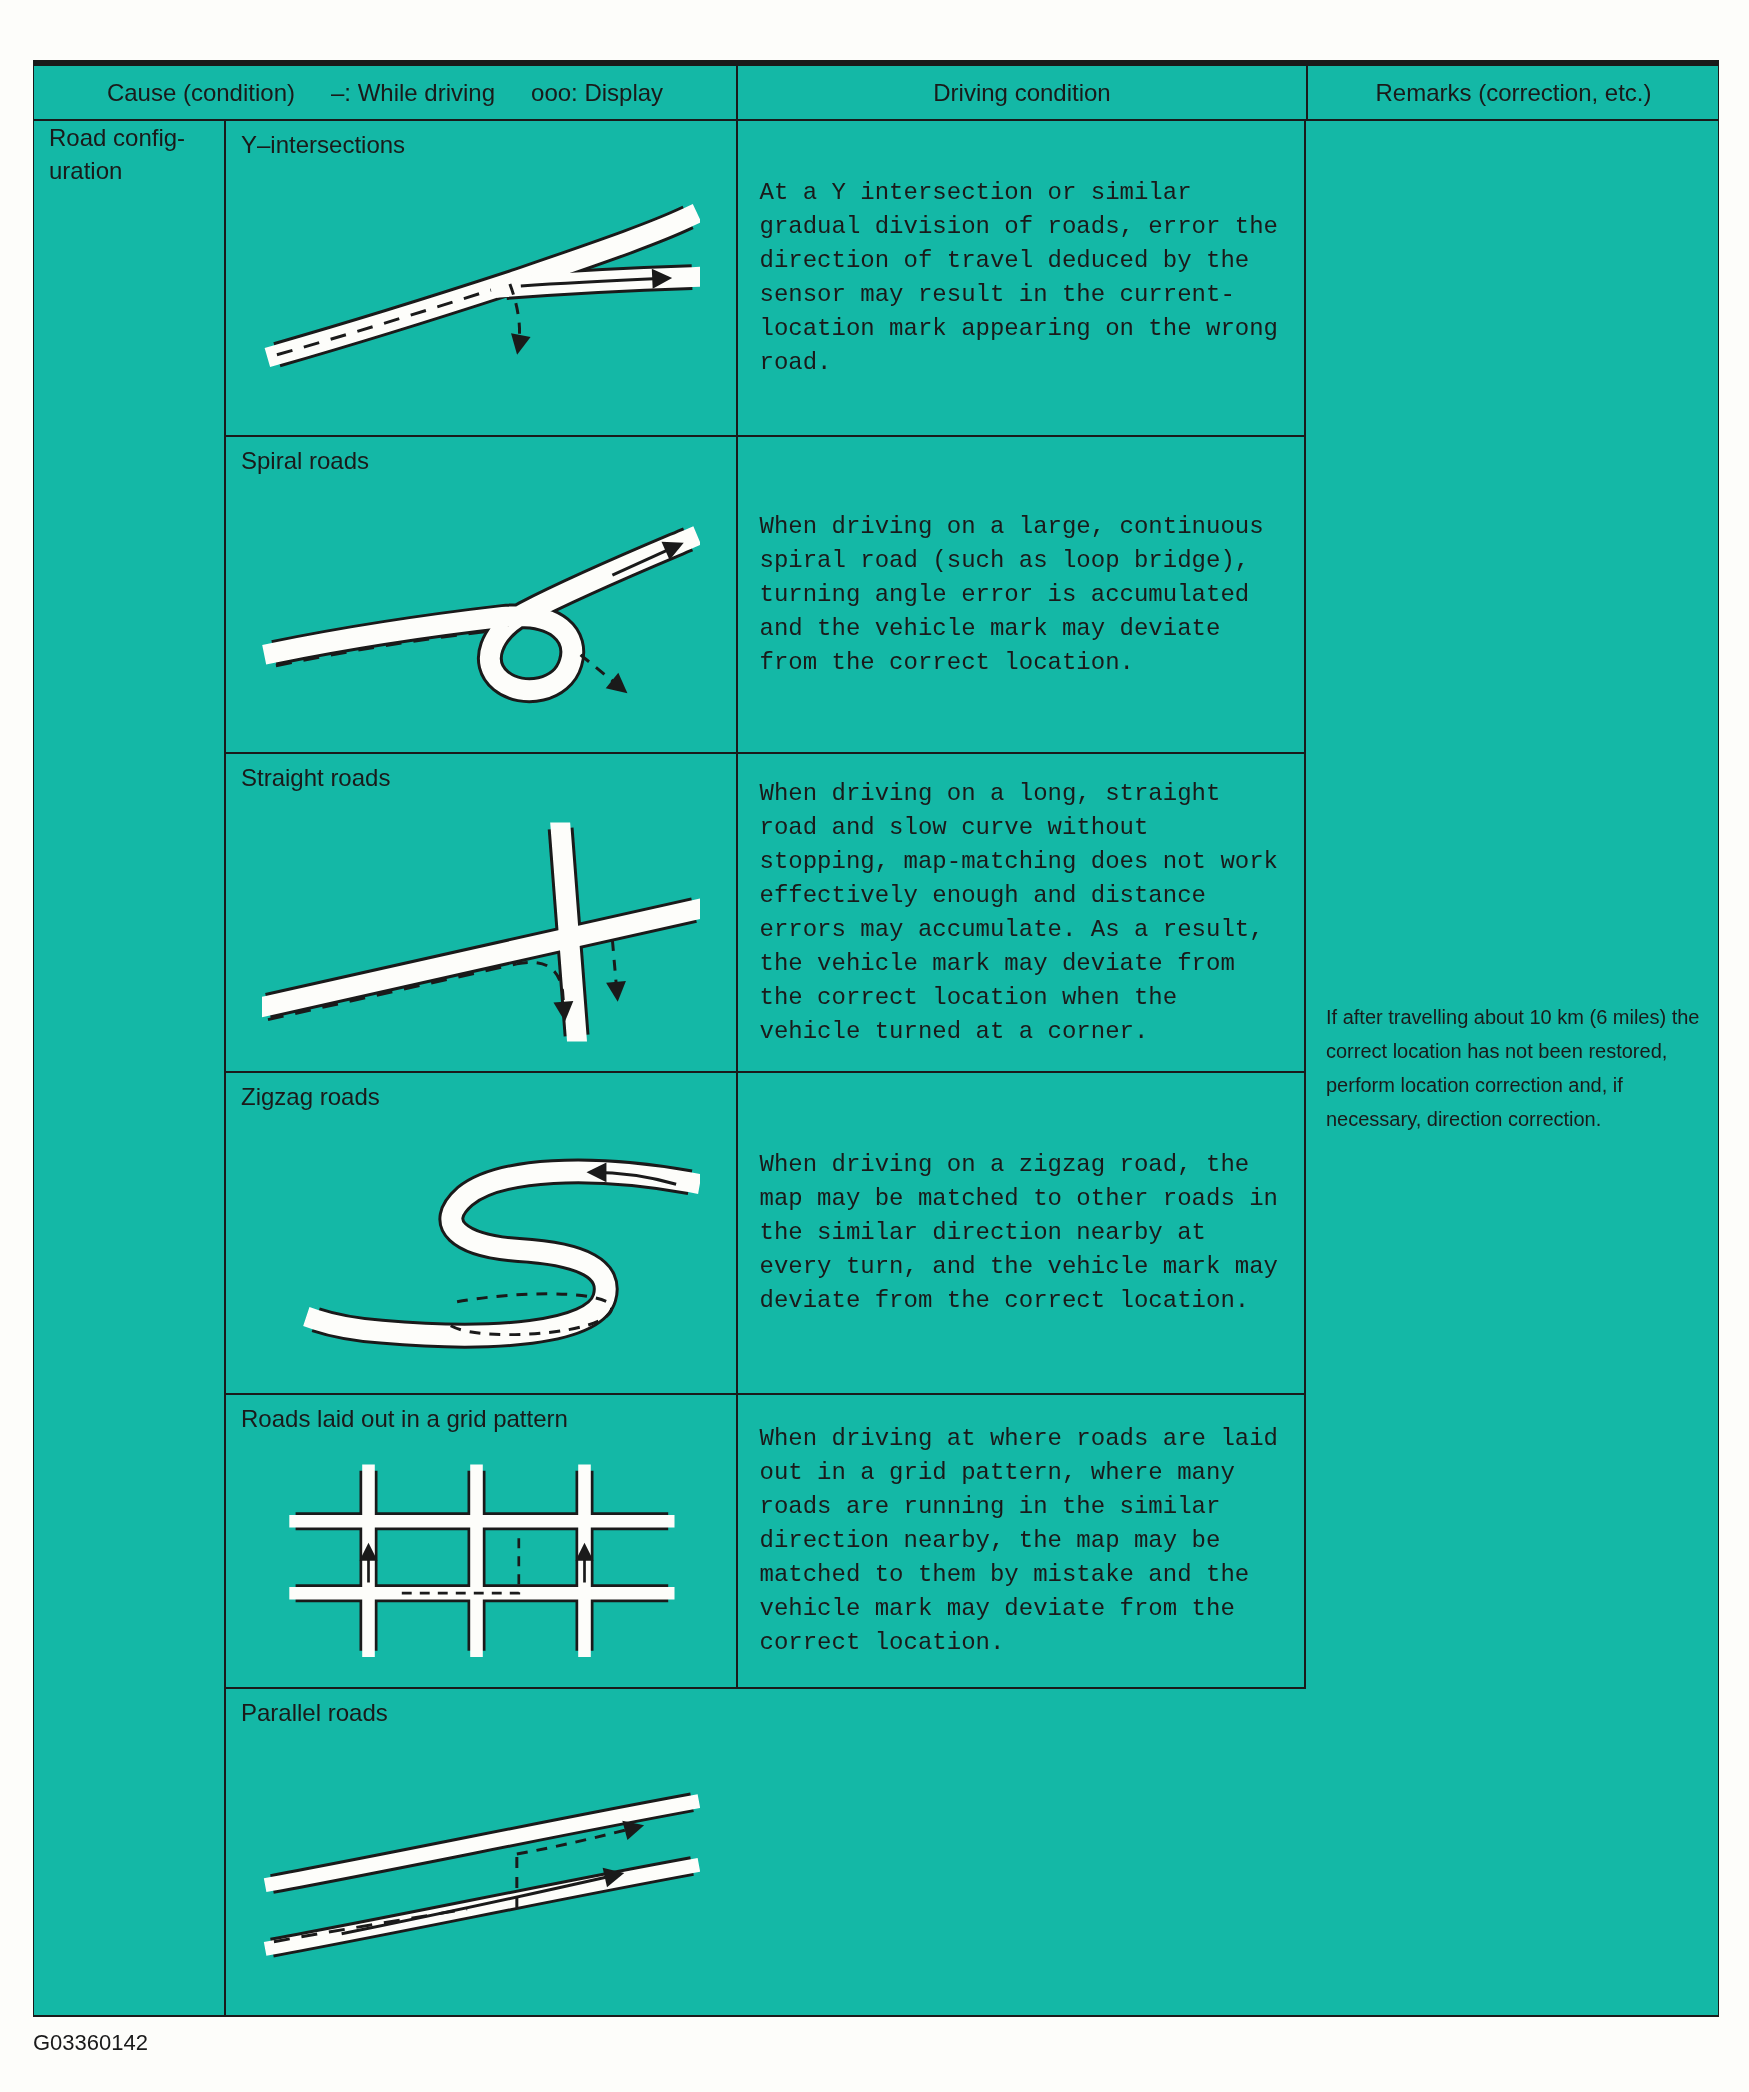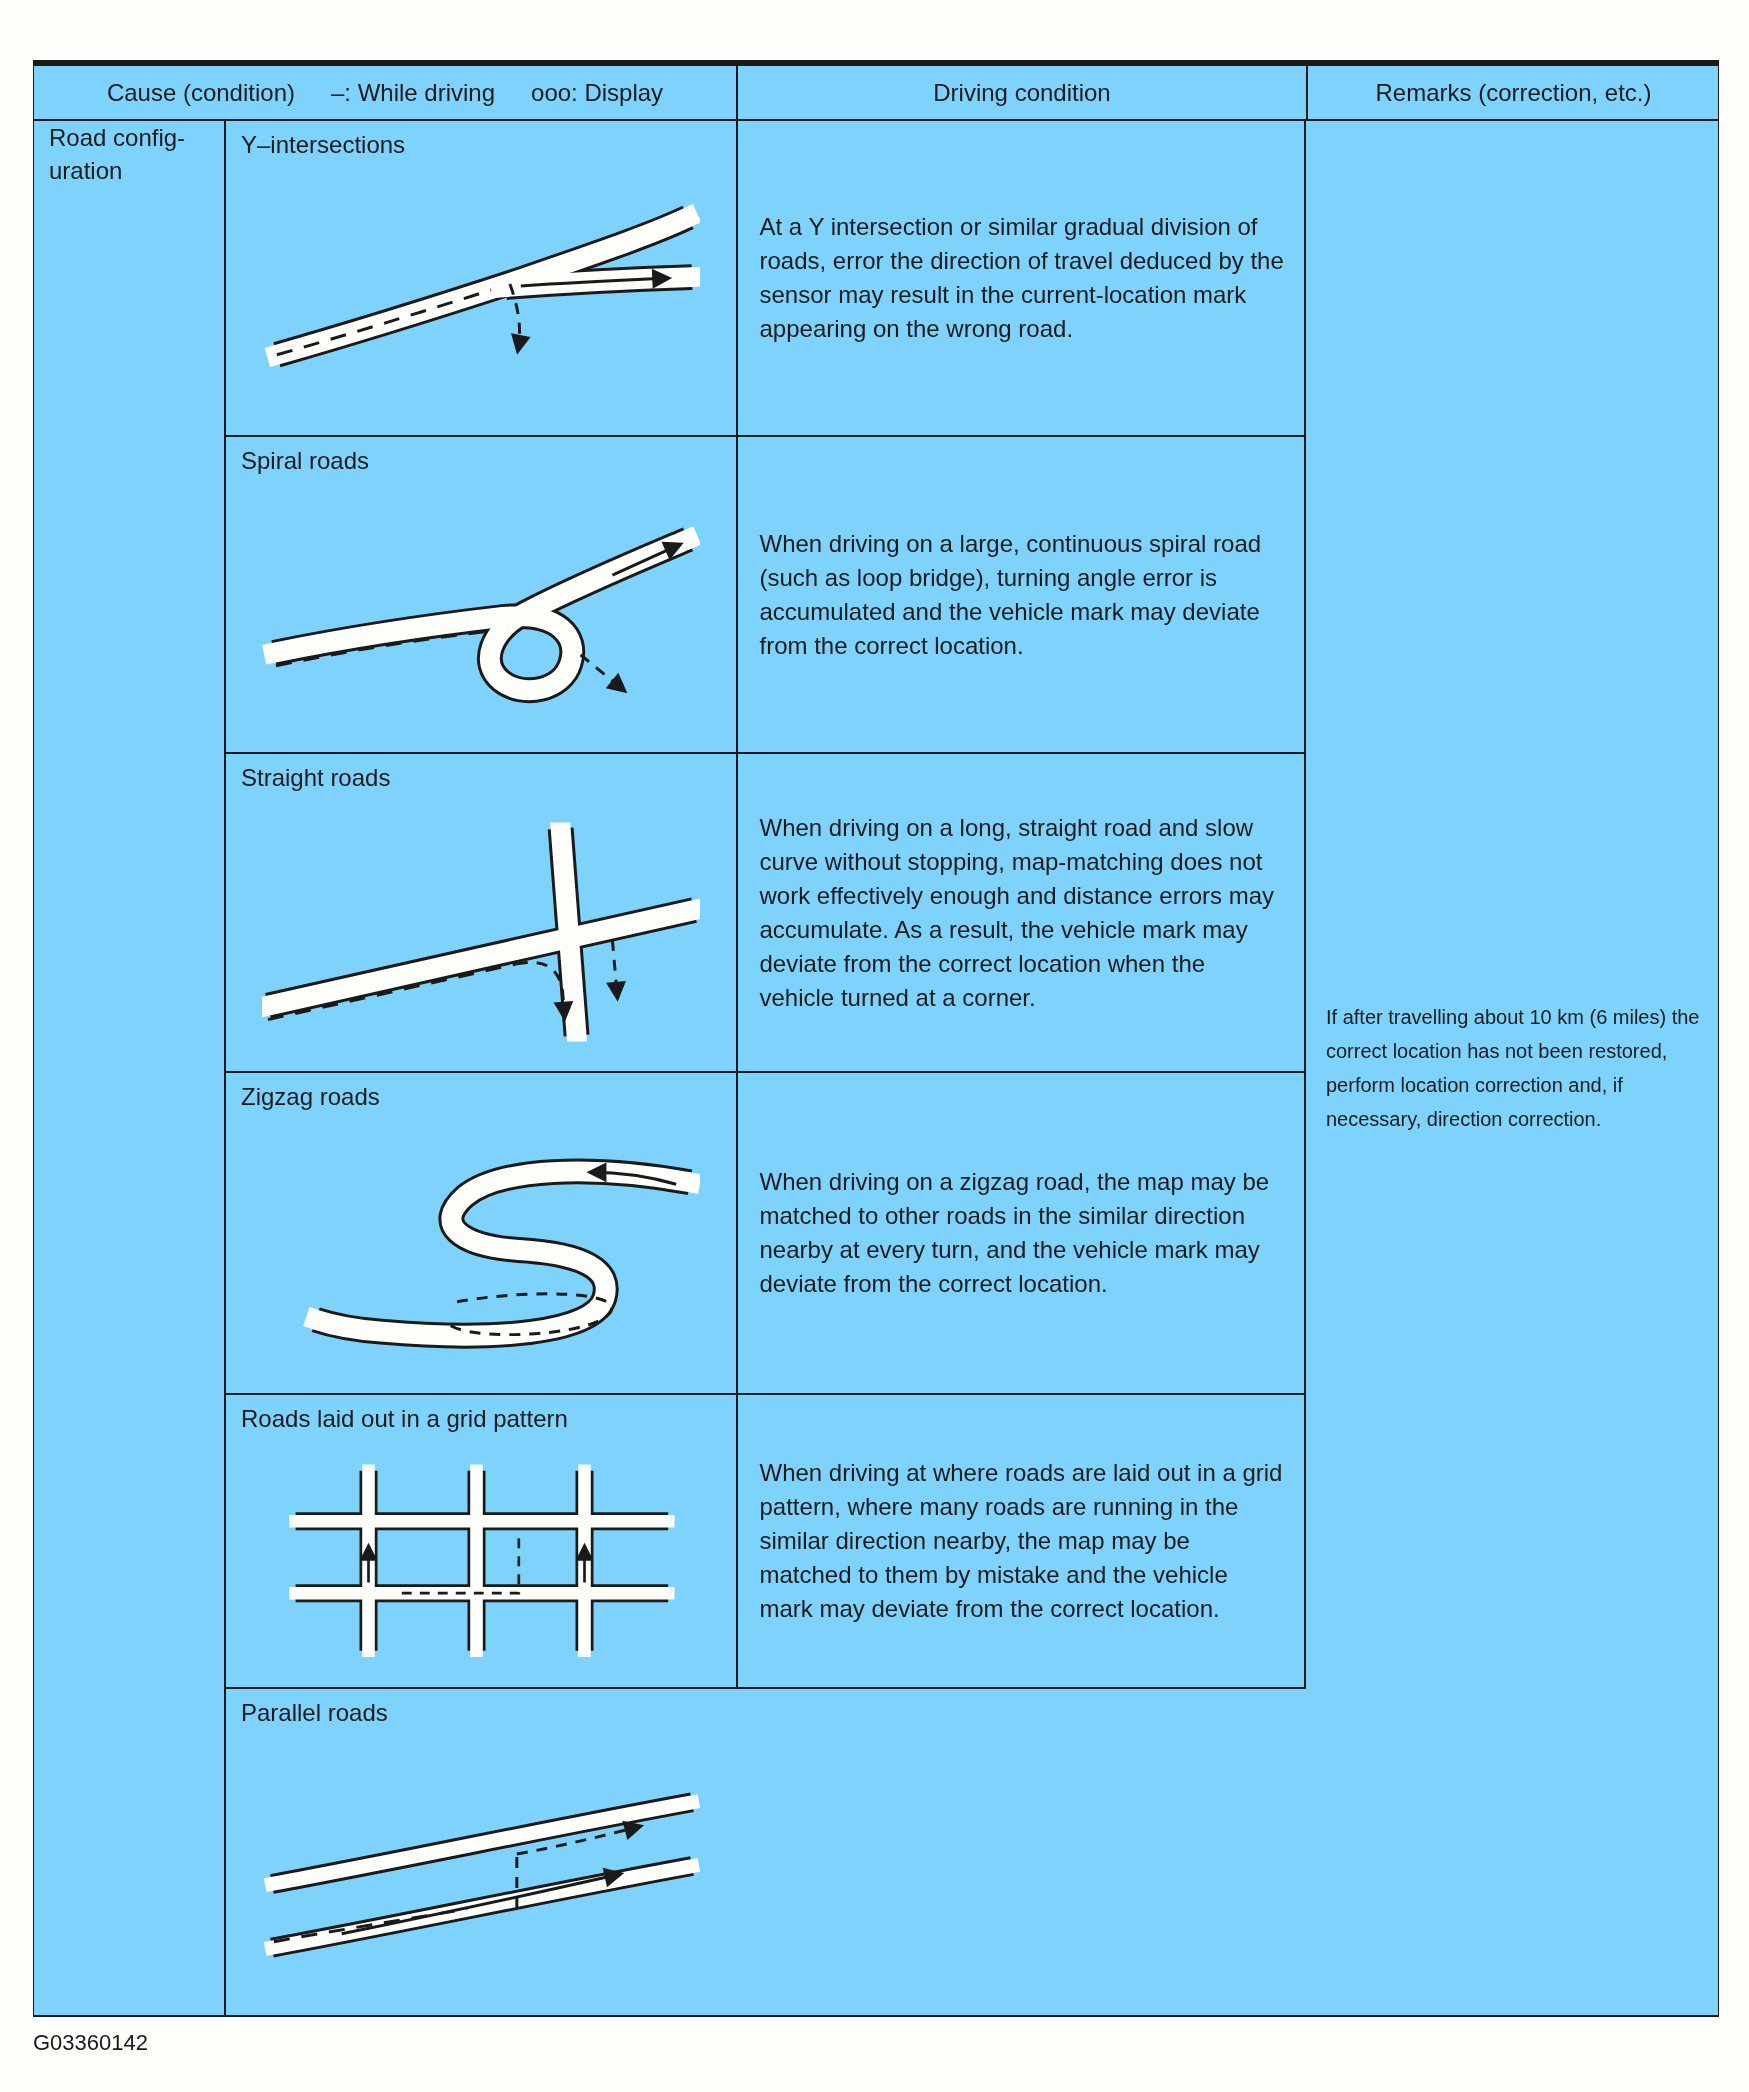--- a/index.html
+++ b/index.html
@@ -14,21 +14,21 @@
 
   .doc-table {
     position: absolute; left: 33px; top: 60px; width: 1686px;
     display: grid;
     grid-template-columns: 190px 512px 570px 413px;
     grid-template-rows: 55px 316px 317px 319px 322px 294px 326px;
     border-top: 6.6px solid #1a1a1a;
     border-bottom: 2.5px solid #1a1a1a;
     border-left: 1.7px solid #1a1a1a;
     border-right: 1.7px solid #1a1a1a;
-    background: #7dd3fc;
+    background: #14b8a6;
   }
   .cell { position: relative; }
 
   .hdr {
     display: flex; align-items: center; justify-content: center;
     border-bottom: 2.5px solid #1a1a1a;
     font-size: 24px;
   }
   .hdr-cause { grid-column: 1 / 3; grid-row: 1; gap: 36px; }
   .hdr-cond { grid-column: 3; grid-row: 1; border-left: 2.5px solid #1a1a1a; }
@@ -47,20 +47,21 @@
     border-left: 2.5px solid #1a1a1a;
     border-bottom: 2.5px solid #1a1a1a;
   }
   .cond-cell {
     grid-column: 3;
     border-left: 2.5px solid #1a1a1a;
     border-right: 2.5px solid #1a1a1a;
     border-bottom: 2.5px solid #1a1a1a;
     display: flex; align-items: center;
     padding: 13.2px 18px 13.2px 21.5px;
+    font-family: Liberation Mono, monospace;
   }
   .cond-cell p { margin: 0; font-size: 24px; line-height: 34px; }
   .r2 { grid-row: 2; } .r3 { grid-row: 3; } .r4 { grid-row: 4; }
   .r5 { grid-row: 5; } .r6 { grid-row: 6; } .r7 { grid-row: 7; }
   .r7.illus-cell, .r7.cond-cell { border-bottom: none; }
 
   .remarks-cell {
     grid-column: 4; grid-row: 2 / 8;
     display: flex; align-items: center;
     padding: 0 18px 0 20px;

